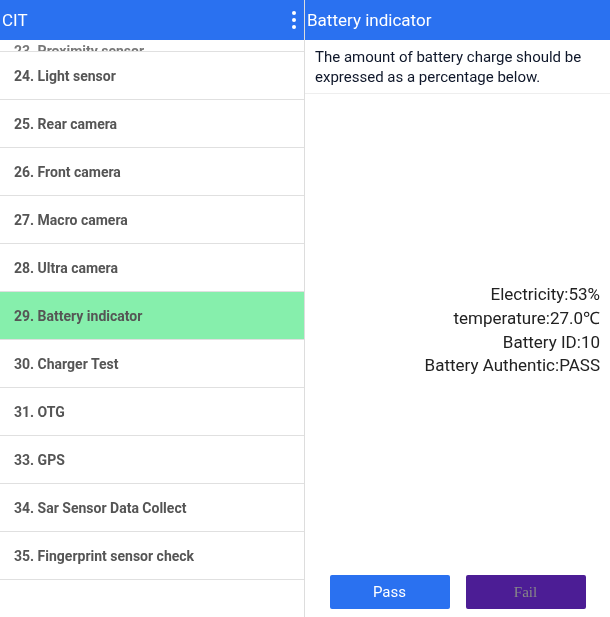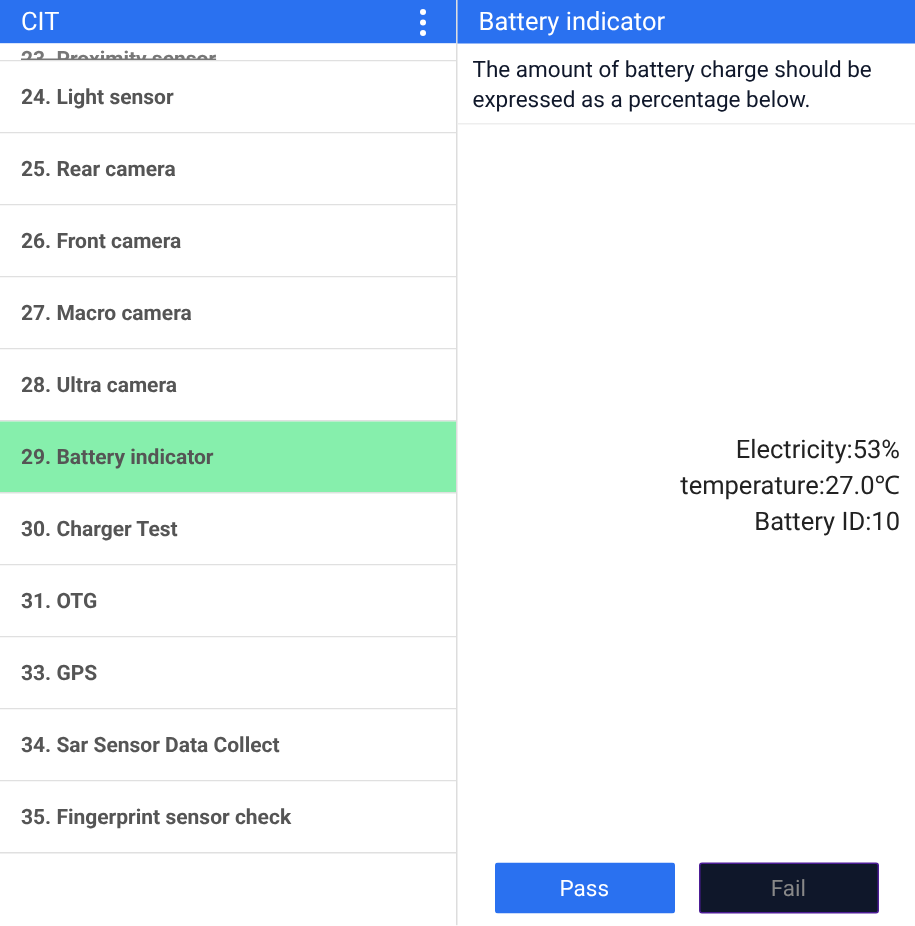--- a/index.html
+++ b/index.html
@@ -14,24 +14,24 @@
   .panel {
     display: flex;
     flex-direction: column;
     height: 617px;
   }
   .left { width: 305px; border-right: 1px solid #ddd; }
   .right { width: 305px; }
   .header {
     background: #2a71f0;
     color: #fff;
-    height: 29px;
+    height: 40px;
     display: flex;
     align-items: center;
-    padding: 0 14px;
+    padding: 0 2px;
     font-size: 17px;
     font-weight: 400;
     justify-content: space-between;
   }
   .menu-icon {
     display: flex;
     flex-direction: column;
     gap: 3px;
     padding: 6px;
     cursor: pointer;
@@ -108,23 +108,24 @@
     font-size: 15px;
     border-radius: 2px;
     cursor: pointer;
     border: 1px solid transparent;
   }
   .btn-pass {
     background: #2a71f0;
     color: #fff;
   }
   .btn-fail {
-    background: #0f172a;
+    background: #4c1d95;
     color: #888;
-    border: 1px solid #4c1d95;
+    border: 5px solid #4c1d95;
+    font-family: Liberation Serif, serif;
   }
 </style>
 </head>
 <body>
 
 <div class="panel left">
   <div class="header">
     <span>CIT</span>
     <div class="menu-icon">
       <span></span>
@@ -174,18 +175,19 @@
 
 <div class="panel right">
   <div class="header">
     <span>Battery indicator</span>
   </div>
   <div class="prompt">The amount of battery charge should be expressed as a percentage below.</div>
   <div class="content">
     <div>Electricity:53%</div>
     <div>temperature:27.0℃</div>
     <div>Battery ID:10</div>
+    <div>Battery Authentic:PASS</div>
   </div>
   <div class="button-row">
     <div class="btn btn-pass">Pass</div>
     <div class="btn btn-fail">Fail</div>
   </div>
 </div>
 
 </body></html>

